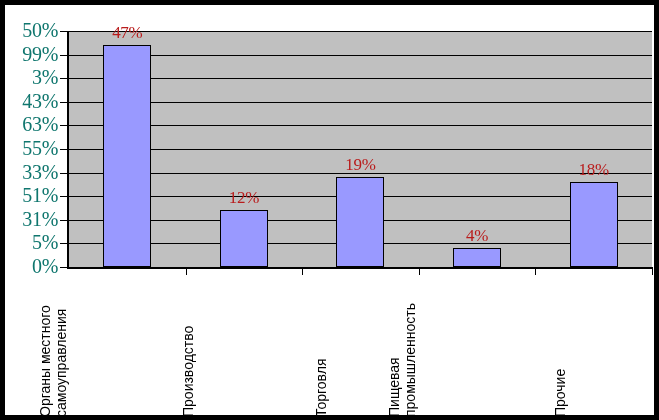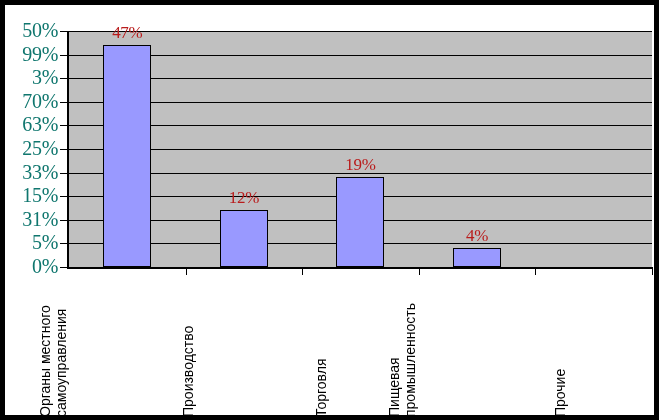--- a/index.html
+++ b/index.html
@@ -160,37 +160,37 @@
       <div class="y-tick" style="top: 212.4px;">
         <div class="y-mark"></div>
         <div class="y-label">5%</div>
       </div>
       <div class="y-tick" style="top: 188.8px;">
         <div class="y-mark"></div>
         <div class="y-label">31%</div>
       </div>
       <div class="y-tick" style="top: 165.2px;">
         <div class="y-mark"></div>
-        <div class="y-label">15%</div>
+        <div class="y-label">51%</div>
       </div>
       <div class="y-tick" style="top: 141.6px;">
         <div class="y-mark"></div>
         <div class="y-label">33%</div>
       </div>
       <div class="y-tick" style="top: 118px;">
         <div class="y-mark"></div>
-        <div class="y-label">25%</div>
+        <div class="y-label">55%</div>
       </div>
       <div class="y-tick" style="top: 94.4px;">
         <div class="y-mark"></div>
         <div class="y-label">63%</div>
       </div>
       <div class="y-tick" style="top: 70.8px;">
         <div class="y-mark"></div>
-        <div class="y-label">70%</div>
+        <div class="y-label">43%</div>
       </div>
       <div class="y-tick" style="top: 47.2px;">
         <div class="y-mark"></div>
         <div class="y-label">3%</div>
       </div>
       <div class="y-tick" style="top: 23.6px;">
         <div class="y-mark"></div>
         <div class="y-label">99%</div>
       </div>
       <div class="y-tick" style="top: 0px;">
@@ -223,20 +223,24 @@
       <div class="bar-slot" style="left: 233.2px; width: 116.6px;">
         <div class="bar" style="height: 89.68px; background: rgb(153, 153, 255);"></div>
         <div class="bar-value" style="bottom: 92.68px;">19%</div>
       </div>
       <div class="x-divider" style="left: 349.8px;"></div>
       <div class="bar-slot" style="left: 349.8px; width: 116.6px;">
         <div class="bar" style="height: 18.88px; background: rgb(153, 153, 255);"></div>
         <div class="bar-value" style="bottom: 21.88px;">4%</div>
       </div>
       <div class="x-divider" style="left: 466.4px;"></div>
+      <div class="bar-slot" style="left: 466.4px; width: 116.6px;">
+        <div class="bar" style="height: 84.96px; background: rgb(153, 153, 255);"></div>
+        <div class="bar-value" style="bottom: 87.96px;">18%</div>
+      </div>
       <div class="x-divider" style="left: 583px;"></div>
     </div>
 
   <div id="x-labels">
       <div class="x-label-slot" style="left: 0px; width: 116.6px;">
         <div class="x-label two-line">
           <span class="line">Органы местного</span>
           <span class="line">самоуправления</span>
         </div>
       </div>

